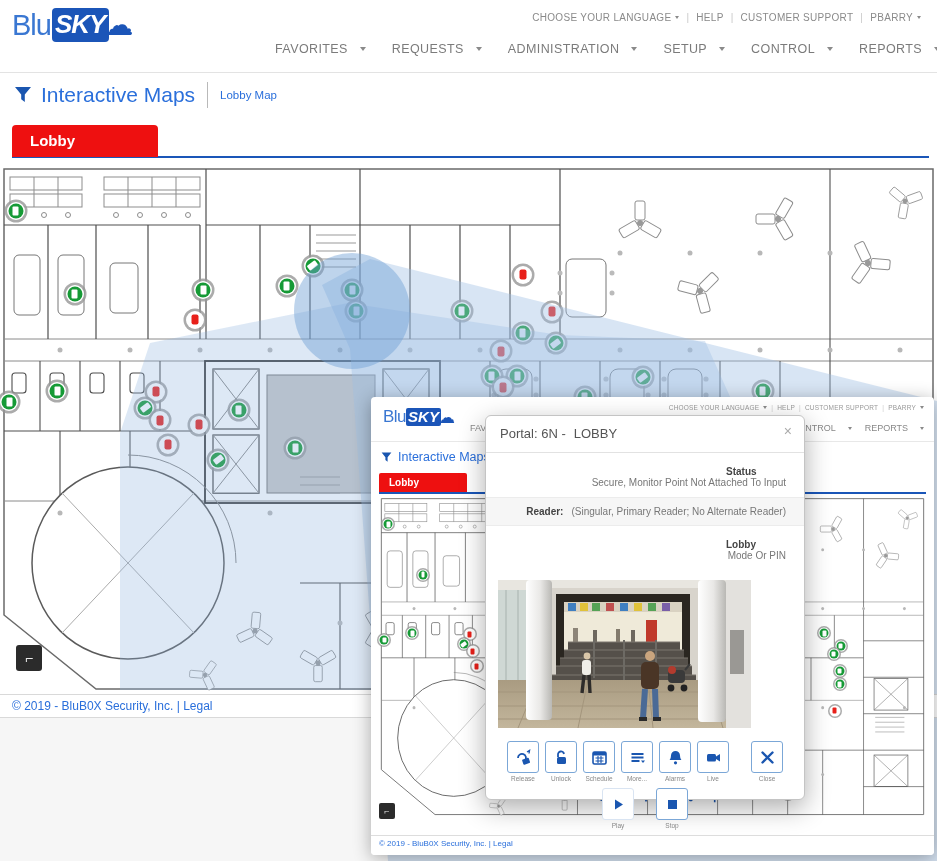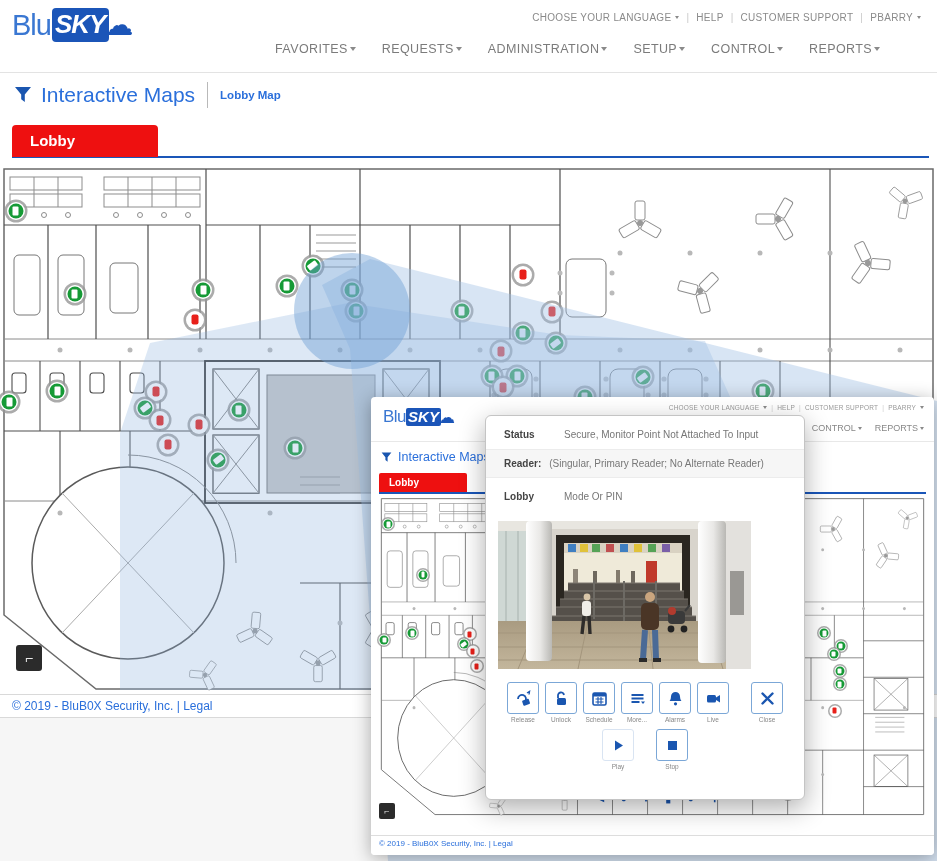--- a/index.html
+++ b/index.html
@@ -11,29 +11,29 @@
   
   .header{position:absolute;left:0;top:0;width:937px;height:72px;background:#fff;border-bottom:1px solid #e3e3e3;z-index:5;}
   .logo{position:absolute;left:12px;top:8px;display:flex;align-items:center;cursor:pointer;}
   .logo .blu{font-size:29px;color:#3a77d2;font-weight:400;letter-spacing:-1px;}
   .logo .sky{font-size:26px;color:#fff;background:#1b55b8;font-weight:700;font-style:italic;padding:1px 4px 2px 3px;border-radius:4px;margin-left:1px;letter-spacing:-1px;}
   .logo .cloud{font-size:30px;color:#1b55b8;margin-left:-6px;line-height:1;}
   .utility{position:absolute;top:12px;right:16px;font-size:10px;color:#8a8a8a;letter-spacing:.3px;display:flex;align-items:center;gap:7px;}
   .utility .sep{color:#c9c9c9;}
   .utility .u-item{display:flex;align-items:center;gap:4px;cursor:pointer;}
   .mainnav{position:absolute;left:275px;top:42px;display:flex;gap:26px;font-size:12.5px;color:#7b7b7b;letter-spacing:.4px;}
-  .nav-item{display:flex;align-items:center;gap:2px;cursor:pointer;}
+  .nav-item{display:flex;align-items:center;gap:12px;cursor:pointer;}
   .caret{width:0;height:0;border-left:3.5px solid transparent;border-right:3.5px solid transparent;border-top:4px solid #8a8a8a;display:inline-block;}
   .caret.small{border-left-width:2.5px;border-right-width:2.5px;border-top-width:3px;}
   
   .titlerow{position:absolute;left:14px;top:82px;display:flex;align-items:center;z-index:5;}
   .funnel{margin-right:9px;}
   .page-title{font-size:21px;color:#2a6fdb;}
   .title-div{width:1px;height:26px;background:#b9b9b9;margin:0 12px 0 12px;}
-  .breadcrumb{font-size:11.5px;font-weight:bold;color:#2a6fdb;}
+  .breadcrumb{font-size:11.5px;font-weight:normal;color:#2a6fdb;}
   
   .tab{position:absolute;left:12px;top:125px;width:146px;height:32px;background:#ee1010;color:#fff;
        font-size:15px;font-weight:bold;line-height:32px;padding-left:18px;box-sizing:border-box;
        border-radius:4px 4px 0 0;z-index:6;cursor:pointer;}
   .tabline{position:absolute;left:12px;right:8px;top:156px;height:2px;background:#1a56b8;z-index:5;}
   
   .map-area{position:absolute;left:0;top:163px;width:937px;height:530px;z-index:1;}
   .map-svg{position:absolute;left:0;top:0;width:100%;height:100%;}
   .tint-svg{position:absolute;left:0;top:163px;width:937px;height:698px;z-index:2;pointer-events:none;}
   .marker-layer{position:absolute;left:0;top:0;width:100%;height:100%;z-index:3;}
@@ -78,25 +78,25 @@
   .m-footer{position:absolute;left:0;bottom:0;width:100%;height:19px;border-top:1px solid #ddd;background:#fff;}
   .m-footer-inner{padding:3px 0 0 8px;font-size:8px;color:#2a6fdb;}
   .m-partial{position:absolute;left:228px;top:396px;font-size:10px;color:#1a56b0;letter-spacing:7px;font-weight:bold;}
   
   .modal{position:absolute;left:485px;top:415px;width:320px;height:385px;background:#fff;border:1px solid #c4c4c4;
          border-radius:6px;box-shadow:0 8px 26px rgba(0,0,0,.32);z-index:40;box-sizing:border-box;}
   .modal-head{height:36px;border-bottom:1px solid #e2e2e2;position:relative;}
   .modal-title{position:absolute;left:14px;top:10px;font-size:13px;color:#555;}
   .modal-title .tname{margin-left:8px;}
   .modal-close{position:absolute;right:12px;top:7px;font-size:14px;color:#aaa;cursor:pointer;}
-  .field-row{display:flex;padding:13px 18px 9px 18px;font-size:10px;align-items:flex-end;}
+  .field-row{display:flex;padding:13px 18px 9px 18px;font-size:10px;align-items:flex-end;flex-direction:column;}
   .field-label{font-weight:bold;color:#444;width:60px;flex:none;}
   .field-value{color:#777;}
   .reader-band{background:#f6f6f6;border-top:1px solid #ececec;border-bottom:1px solid #ececec;
-               padding:8px 18px;font-size:10px;display:flex;gap:8px;align-items:baseline;}
+               padding:8px 18px;font-size:10px;display:flex;gap:8px;align-items:baseline;justify-content:flex-end;}
   .reader-band .field-label{width:auto;}
   .camera-wrap{margin:10px 0 0 12px;width:253px;height:148px;}
   .actions{margin-top:13px;display:flex;justify-content:center;align-items:flex-start;gap:4px;}
   .action{display:flex;flex-direction:column;align-items:center;width:34px;cursor:pointer;}
   .action.closebtn{margin-left:16px;}
   .abtn{width:30px;height:30px;border:1px solid #7ba7d7;border-radius:3px;background:#fff;display:flex;align-items:center;justify-content:center;}
   .albl{font-size:6.5px;color:#888;margin-top:2px;white-space:nowrap;}
   .playback{margin-top:6px;display:flex;justify-content:center;gap:22px;}
   .pb{display:flex;flex-direction:column;align-items:center;cursor:pointer;}
   .pb .abtn.play{border-color:#d9e4f2;}
@@ -484,20 +484,24 @@
   <div class="m-partial">◂ ● ▾ ▮ ● ✛</div>
   <div class="m-corner">
       <span>⌐</span>
     </div>
   <div class="m-footer">
     <div class="m-footer-inner"><span>© 2019 - BluB0X Security, Inc. |</span> <a style="color:#2a6fdb">Legal</a></div>
   </div>
 </div>
 
 <div class="modal">
+  <div class="modal-head">
+    <span class="modal-title"><span>Portal: 6N -</span><span class="tname">LOBBY</span></span>
+    <span class="modal-close">×</span>
+  </div>
   <div class="field-row">
     <span class="field-label">Status</span>
     <span class="field-value">Secure, Monitor Point Not Attached To Input</span>
   </div>
   <div class="reader-band">
     <span class="field-label">Reader:</span>
     <span class="field-value">(Singular, Primary Reader; No Alternate Reader)</span>
   </div>
   <div class="field-row">
     <span class="field-label">Lobby</span>

